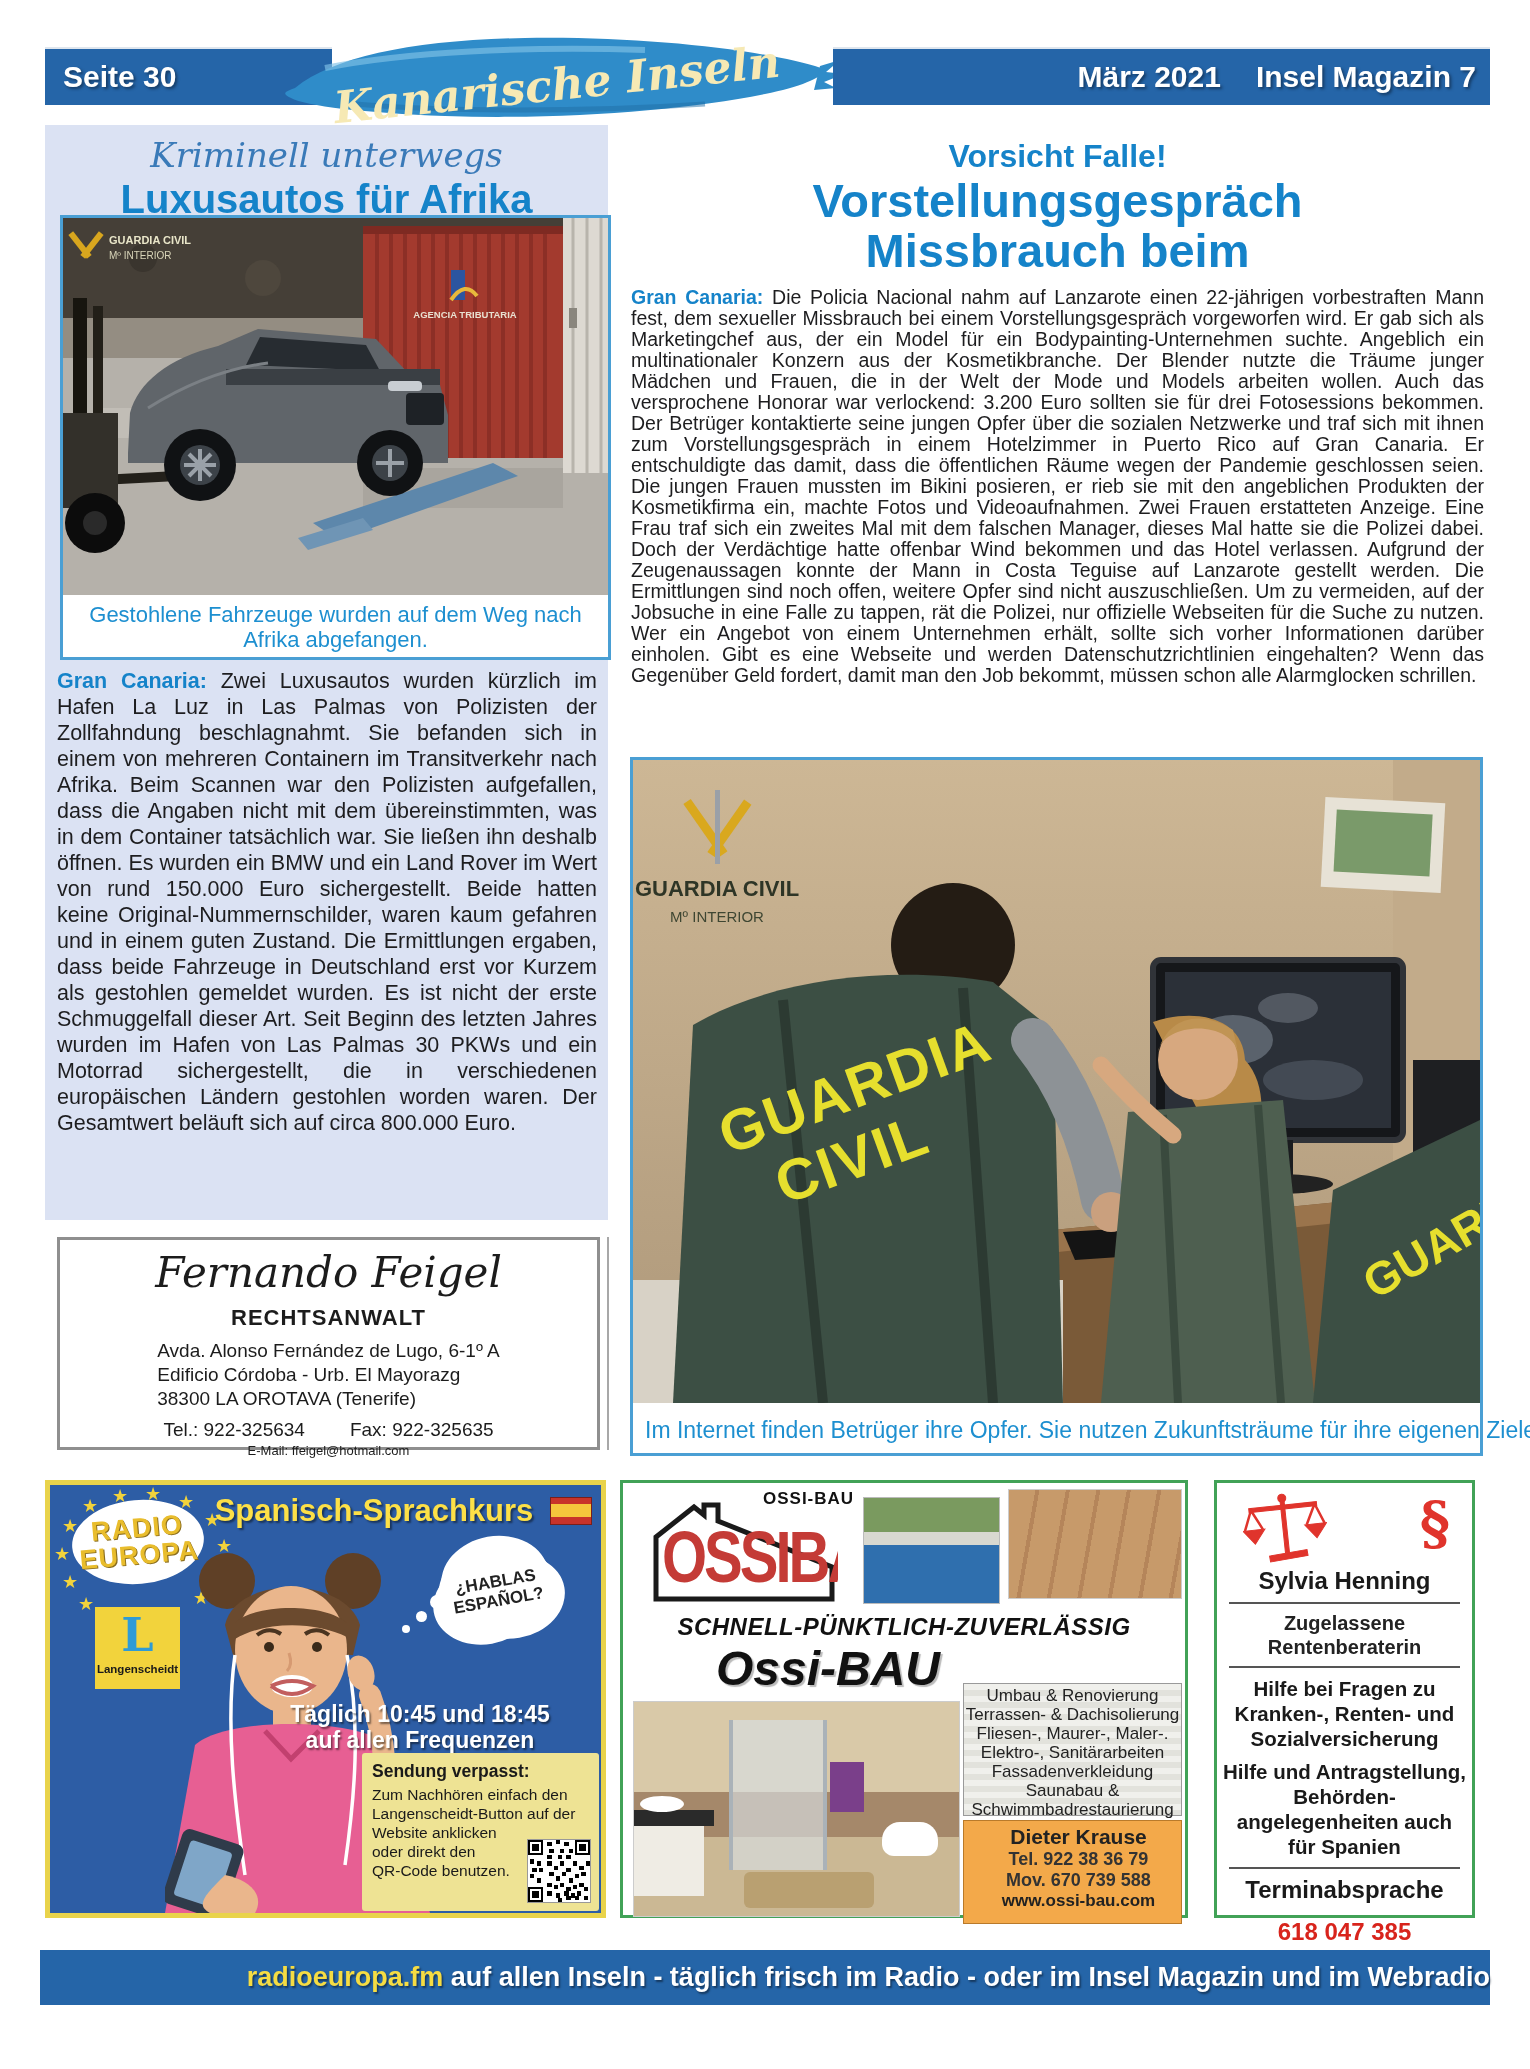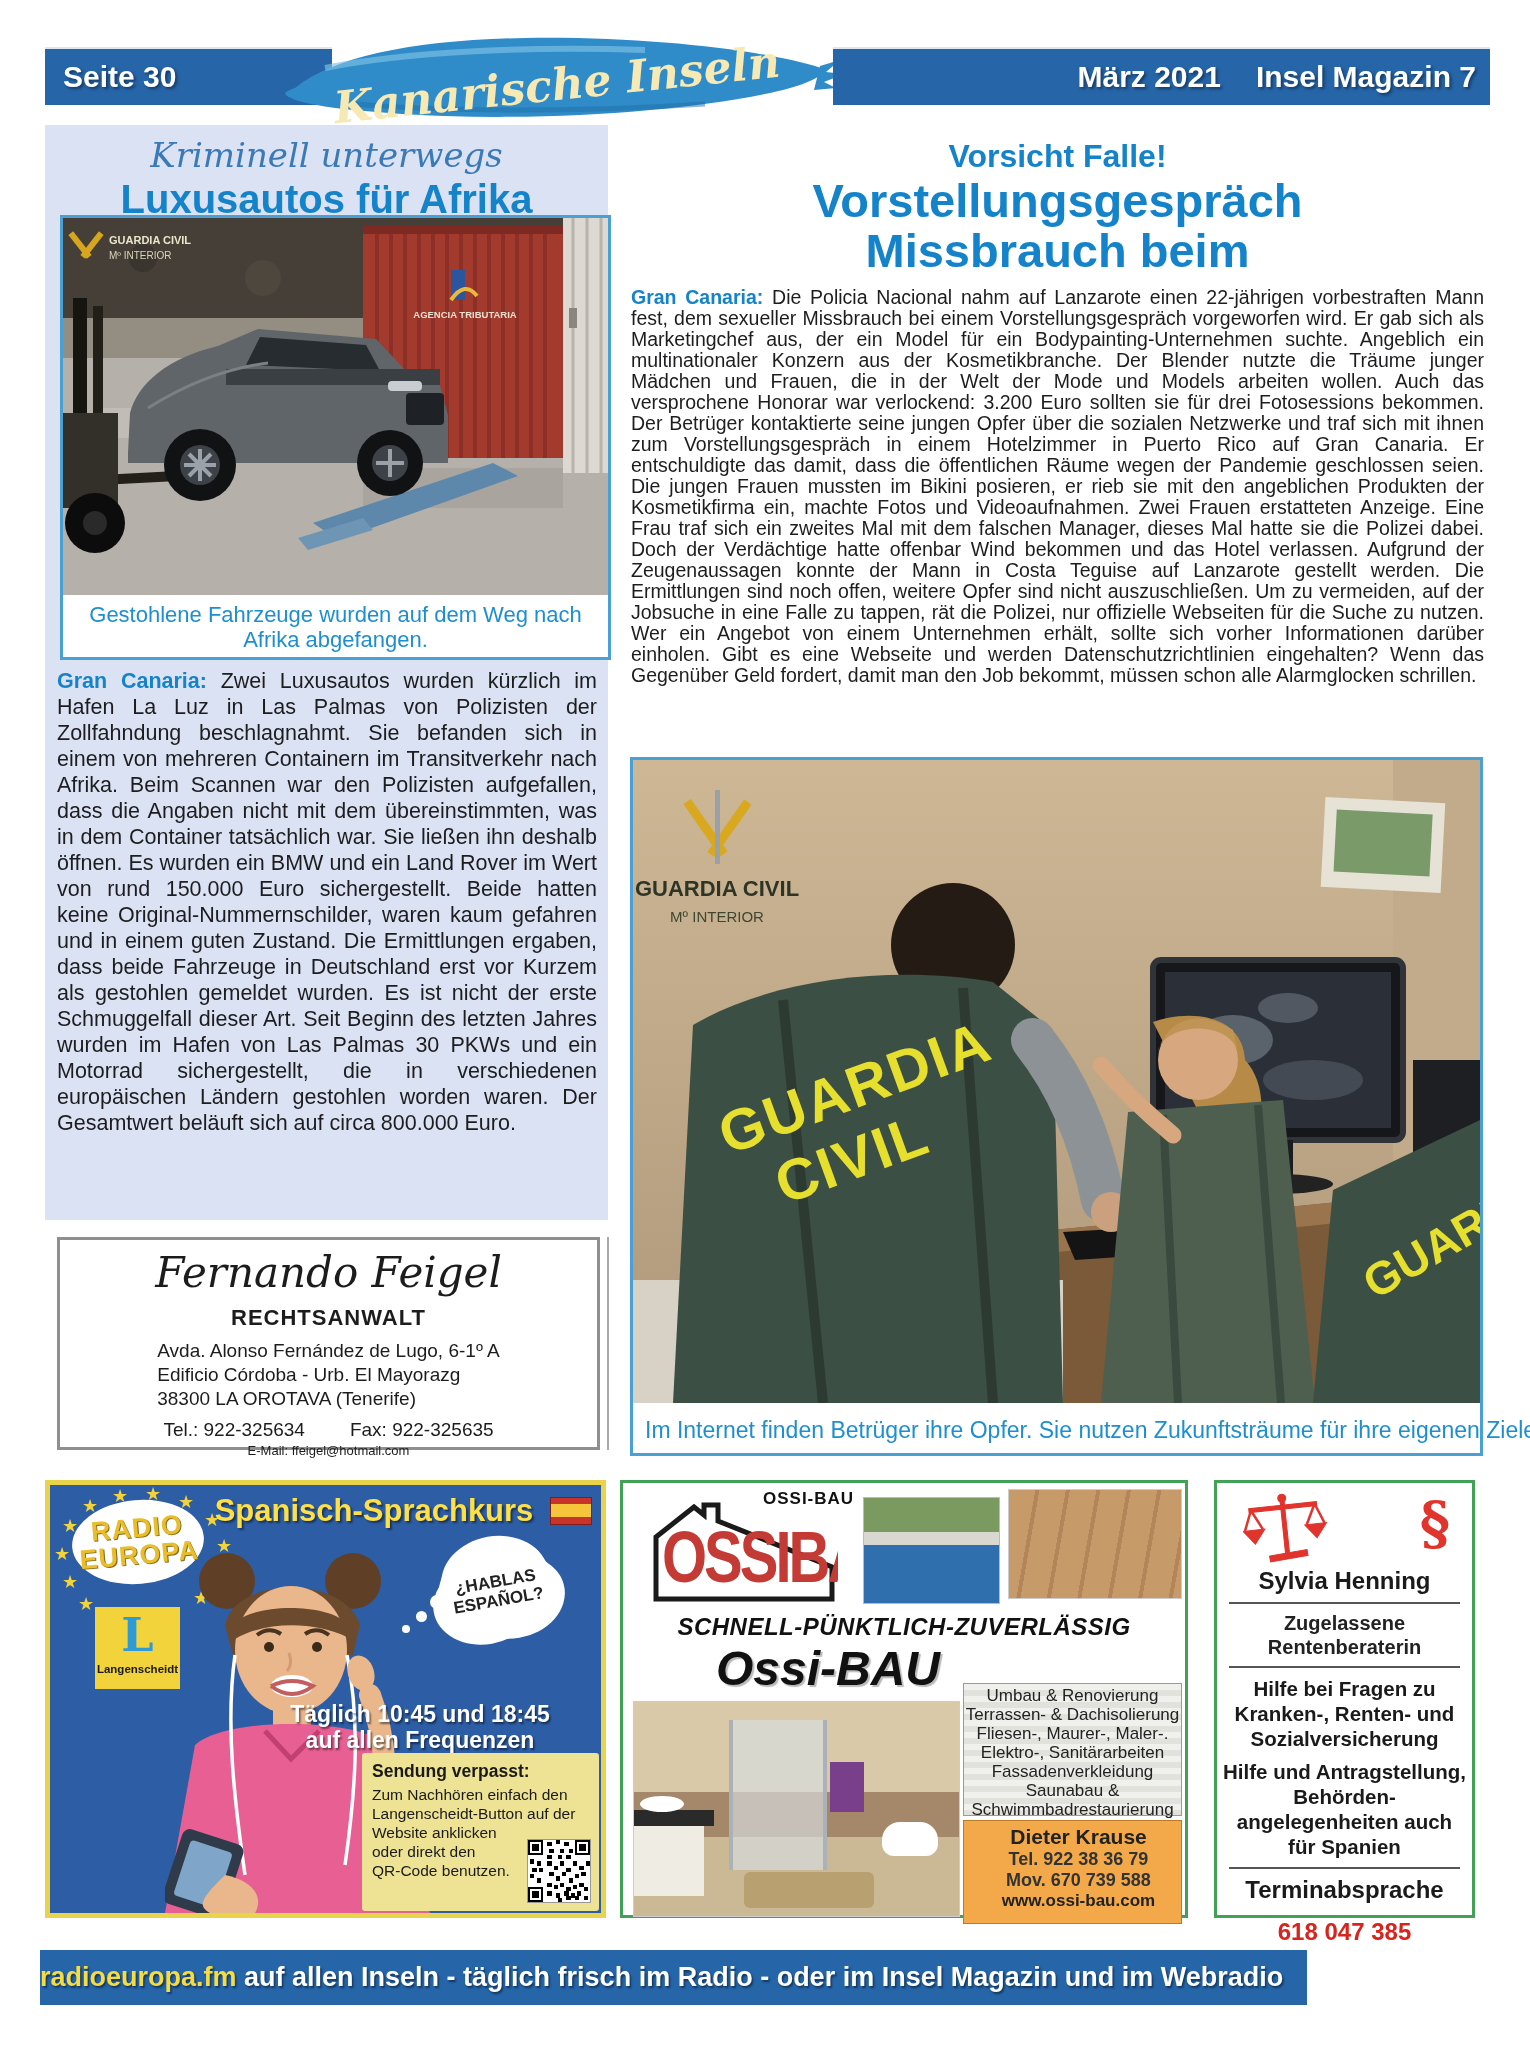--- a/index.html
+++ b/index.html
@@ -93,21 +93,21 @@
   .syl-icons{position:relative;height:84px;}
   .syl-par{position:absolute;right:22px;top:6px;font-size:58px;font-weight:bold;color:#e0342c;
            font-family:"DejaVu Serif",serif;}
   .syl-name{font-weight:bold;font-size:24px;}
   .syl-hr{border:none;border-top:2px solid #555;margin:7px 12px;}
   .syl-sub{font-weight:bold;font-size:20px;line-height:24px;color:#222;}
   .syl-help{font-weight:bold;font-size:20.5px;line-height:25px;margin:8px 6px;}
   .syl-term{font-weight:bold;font-size:24px;margin-top:6px;}
   .syl-phone{font-weight:bold;font-size:24px;color:#d8241c;margin-top:14px;}
   
-  .footer{left:40px;top:1950px;width:1267px;height:55px;background:#2565a8;text-align:left;
+  .footer{left:40px;top:1950px;width:1450px;height:55px;background:#2565a8;text-align:right;
           font-weight:bold;font-size:27px;line-height:55px;color:#fff;
           text-shadow:1.5px 1.5px 2px rgba(10,25,45,.6);}
   .footer .hl{color:#f5dc43;}
 </style>
 </head>
 <body>
 
 <div class="page">
 
   <div class="abs hbar hbar-left">

